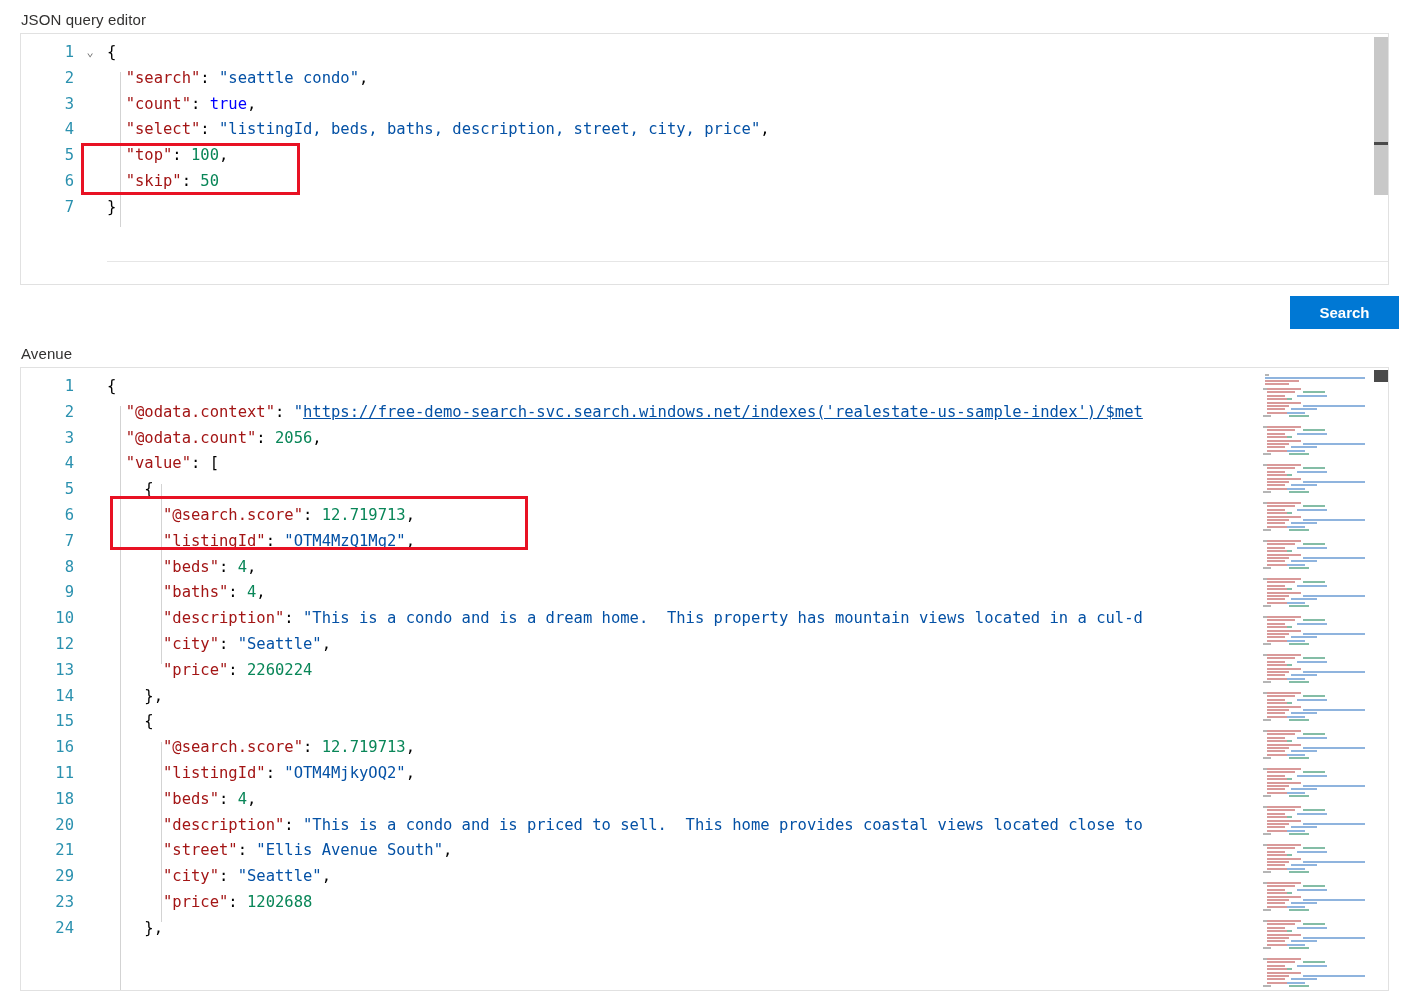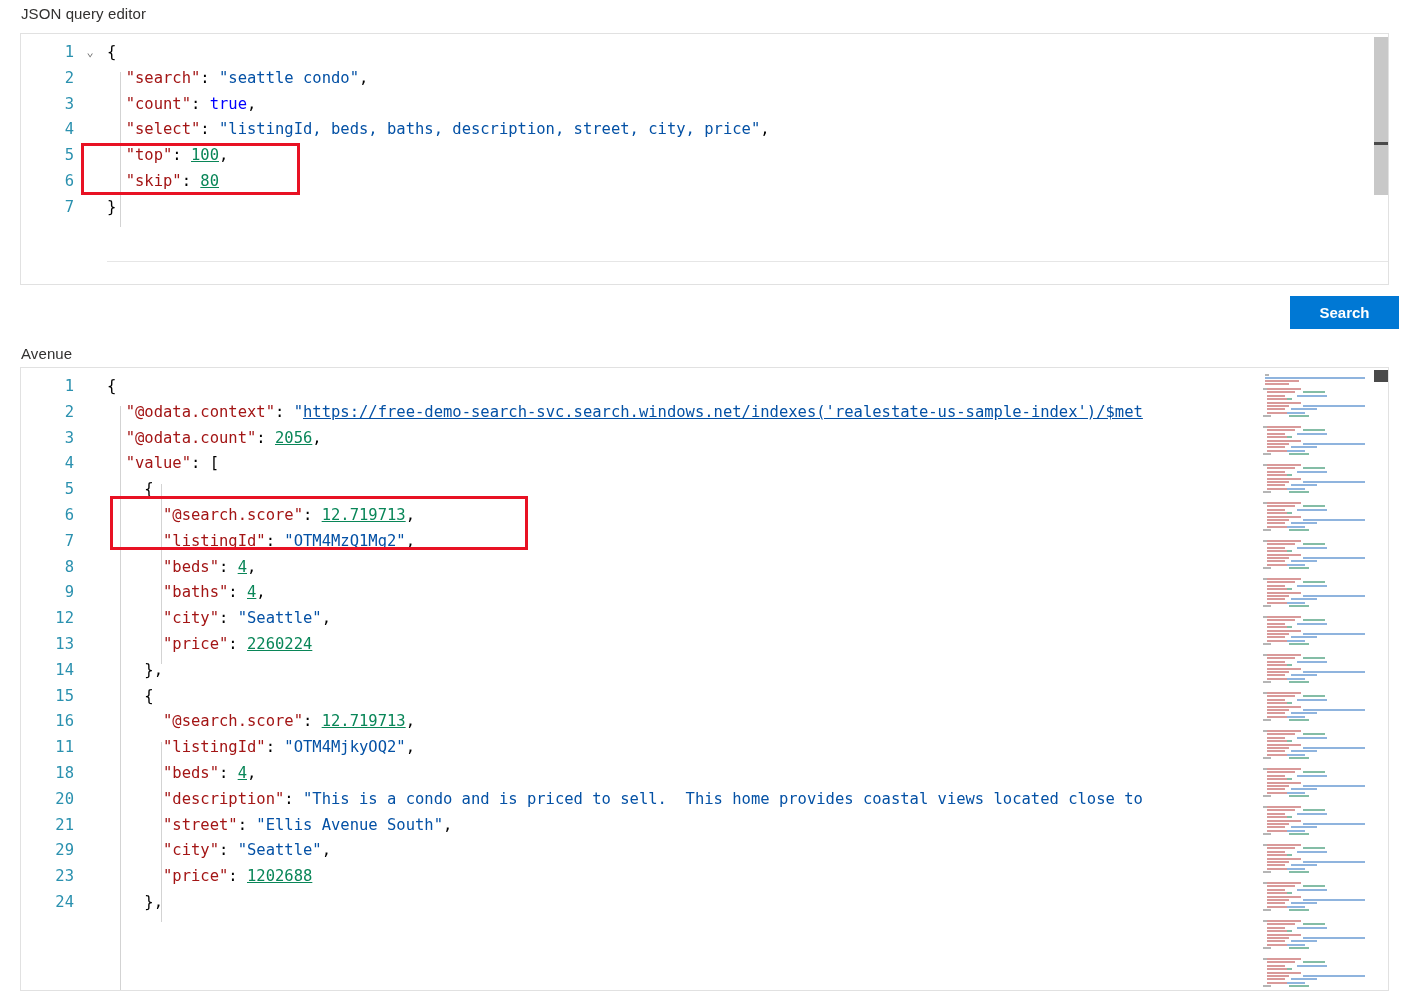--- a/index.html
+++ b/index.html
@@ -20,21 +20,21 @@
   }
 
   
   .section-label {
     position: absolute;
     font-family: "Liberation Sans", sans-serif;
     font-size: 15px;
     color: #323130;
     letter-spacing: 0.1px;
   }
-  #query-editor-label { left: 21px; top: 5px; }
+  #query-editor-label { left: 21px; top: 11px; }
   #results-label      { left: 21px; top: 345px; }
 
   
   .editor-panel {
     position: absolute;
     background: #ffffff;
     border: 1px solid #e1e1e1;
     box-sizing: border-box;
     overflow: hidden;
   }
@@ -143,21 +143,21 @@
     position: absolute;
     left: 86px;
     right: 0;
     height: 1px;
     background: #e6e6e6;
   }
 
   
   .tok-key    { color: #a31515; }
   .tok-str    { color: #0451a5; }
-  .tok-num    { color: #098658; text-decoration: underline; }
+  .tok-num    { color: #098658; }
   .tok-bool   { color: #0000ff; }
   .tok-punct  { color: #000000; }
   .tok-link   { color: #0451a5; text-decoration: underline; }
 
   
   .annot-box {
     position: absolute;
     border: 3px solid #e81123;
     box-sizing: border-box;
     background: transparent;
@@ -241,21 +241,21 @@
 
   <div class="editor-panel" id="query-editor-panel">
     <div class="editor-inner">
       <div class="code-area" id="query-code-area">
         <div class="indent-guide" id="query-indent-guide"></div>
       <div class="code-line"><div class="gutter">1</div><div class="fold-icon">⌄</div><div class="code-text"><span class="tok-punct">{</span></div></div>
           <div class="code-line"><div class="gutter">2</div><div class="code-text"><span class="tok-key">  "search"</span><span class="tok-punct">: </span><span class="tok-str">"seattle condo"</span><span class="tok-punct">,</span></div></div>
           <div class="code-line"><div class="gutter">3</div><div class="code-text"><span class="tok-key">  "count"</span><span class="tok-punct">: </span><span class="tok-bool">true</span><span class="tok-punct">,</span></div></div>
           <div class="code-line"><div class="gutter">4</div><div class="code-text"><span class="tok-key">  "select"</span><span class="tok-punct">: </span><span class="tok-str">"listingId, beds, baths, description, street, city, price"</span><span class="tok-punct">,</span></div></div>
           <div class="code-line"><div class="gutter">5</div><div class="code-text"><span class="tok-key">  "top"</span><span class="tok-punct">: </span><span class="tok-num">100</span><span class="tok-punct">,</span></div></div>
-          <div class="code-line"><div class="gutter">6</div><div class="code-text"><span class="tok-key">  "skip"</span><span class="tok-punct">: </span><span class="tok-num">80</span></div></div>
+          <div class="code-line"><div class="gutter">6</div><div class="code-text"><span class="tok-key">  "skip"</span><span class="tok-punct">: </span><span class="tok-num">50</span></div></div>
           <div class="code-line"><div class="gutter">7</div><div class="code-text"><span class="tok-punct">}</span></div></div>
         </div>
 
       <div class="bracket-match" style="top: 227px;"></div>
 
       <div class="vscroll-track">
         <div class="vscroll-thumb" style="top: 3px; height: 158px;"></div>
         <div class="vscroll-marker" style="top: 108px;"></div>
       </div>
     </div>
@@ -275,20 +275,21 @@
         <div class="indent-guide" id="results-indent-guide-3"></div>
       <div class="code-line"><div class="gutter">1</div><div class="code-text"><span class="tok-punct">{</span></div></div>
           <div class="code-line"><div class="gutter">2</div><div class="code-text"><span class="tok-key">  "@odata.context"</span><span class="tok-punct">: </span><span class="tok-str">"</span><span class="tok-link">https://free-demo-search-svc.search.windows.net/indexes('realestate-us-sample-index')/$met</span></div></div>
           <div class="code-line"><div class="gutter">3</div><div class="code-text"><span class="tok-key">  "@odata.count"</span><span class="tok-punct">: </span><span class="tok-num">2056</span><span class="tok-punct">,</span></div></div>
           <div class="code-line"><div class="gutter">4</div><div class="code-text"><span class="tok-key">  "value"</span><span class="tok-punct">: </span><span class="tok-punct">[</span></div></div>
           <div class="code-line"><div class="gutter">5</div><div class="code-text"><span class="tok-punct">    {</span></div></div>
           <div class="code-line"><div class="gutter">6</div><div class="code-text"><span class="tok-key">      "@search.score"</span><span class="tok-punct">: </span><span class="tok-num">12.719713</span><span class="tok-punct">,</span></div></div>
           <div class="code-line"><div class="gutter">7</div><div class="code-text"><span class="tok-key">      "listingId"</span><span class="tok-punct">: </span><span class="tok-str">"OTM4MzQ1Mg2"</span><span class="tok-punct">,</span></div></div>
           <div class="code-line"><div class="gutter">8</div><div class="code-text"><span class="tok-key">      "beds"</span><span class="tok-punct">: </span><span class="tok-num">4</span><span class="tok-punct">,</span></div></div>
           <div class="code-line"><div class="gutter">9</div><div class="code-text"><span class="tok-key">      "baths"</span><span class="tok-punct">: </span><span class="tok-num">4</span><span class="tok-punct">,</span></div></div>
+          <div class="code-line"><div class="gutter">10</div><div class="code-text"><span class="tok-key">      "description"</span><span class="tok-punct">: </span><span class="tok-str">"This is a condo and is a dream home.  This property has mountain views located in a cul-d</span></div></div>
           <div class="code-line"><div class="gutter">12</div><div class="code-text"><span class="tok-key">      "city"</span><span class="tok-punct">: </span><span class="tok-str">"Seattle"</span><span class="tok-punct">,</span></div></div>
           <div class="code-line"><div class="gutter">13</div><div class="code-text"><span class="tok-key">      "price"</span><span class="tok-punct">: </span><span class="tok-num">2260224</span></div></div>
           <div class="code-line"><div class="gutter">14</div><div class="code-text"><span class="tok-punct">    },</span></div></div>
           <div class="code-line"><div class="gutter">15</div><div class="code-text"><span class="tok-punct">    {</span></div></div>
           <div class="code-line"><div class="gutter">16</div><div class="code-text"><span class="tok-key">      "@search.score"</span><span class="tok-punct">: </span><span class="tok-num">12.719713</span><span class="tok-punct">,</span></div></div>
           <div class="code-line"><div class="gutter">11</div><div class="code-text"><span class="tok-key">      "listingId"</span><span class="tok-punct">: </span><span class="tok-str">"OTM4MjkyOQ2"</span><span class="tok-punct">,</span></div></div>
           <div class="code-line"><div class="gutter">18</div><div class="code-text"><span class="tok-key">      "beds"</span><span class="tok-punct">: </span><span class="tok-num">4</span><span class="tok-punct">,</span></div></div>
           <div class="code-line"><div class="gutter">20</div><div class="code-text"><span class="tok-key">      "description"</span><span class="tok-punct">: </span><span class="tok-str">"This is a condo and is priced to sell.  This home provides coastal views located close to</span></div></div>
           <div class="code-line"><div class="gutter">21</div><div class="code-text"><span class="tok-key">      "street"</span><span class="tok-punct">: </span><span class="tok-str">"Ellis Avenue South"</span><span class="tok-punct">,</span></div></div>
           <div class="code-line"><div class="gutter">29</div><div class="code-text"><span class="tok-key">      "city"</span><span class="tok-punct">: </span><span class="tok-str">"Seattle"</span><span class="tok-punct">,</span></div></div>

